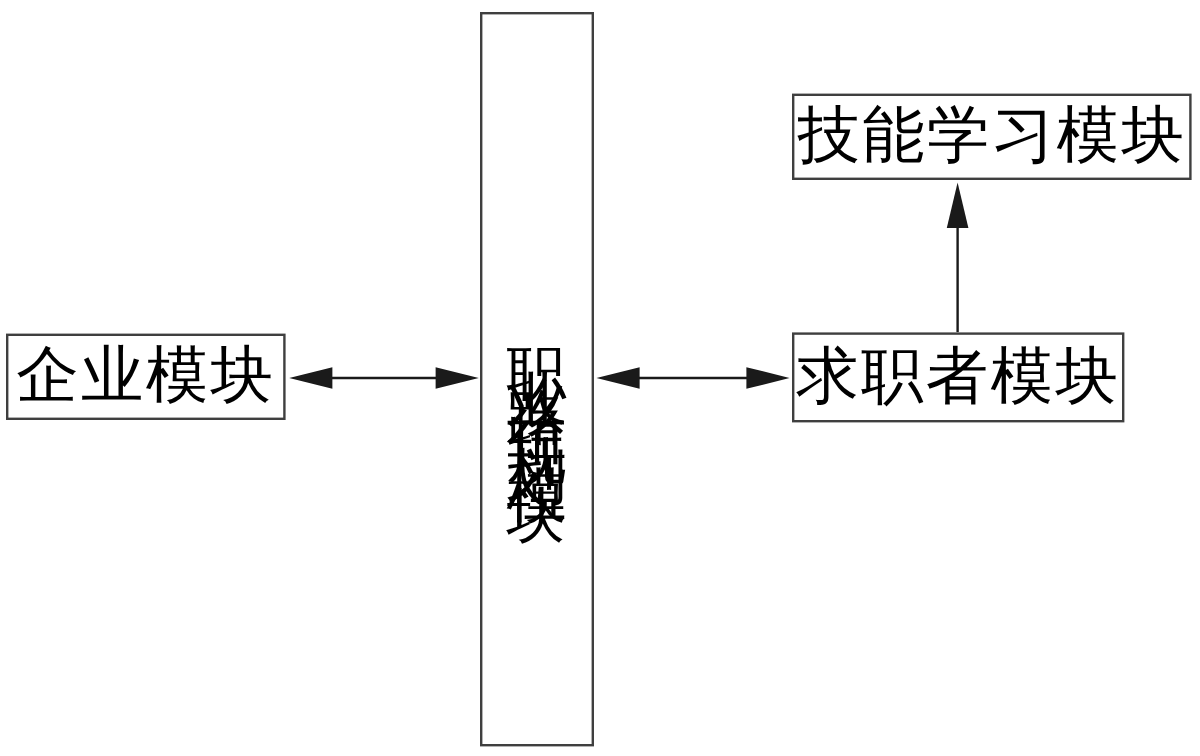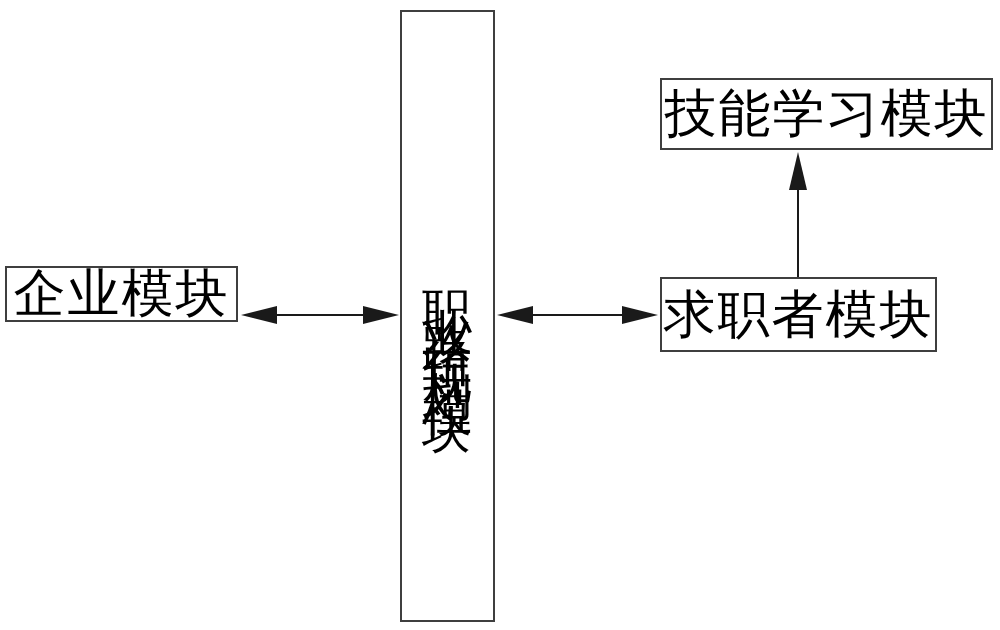--- a/index.html
+++ b/index.html
@@ -43,21 +43,21 @@
   .node-label-vertical {
     writing-mode: vertical-rl;
     text-orientation: upright;
     font-size: 50px;
     line-height: 1;
     letter-spacing: 16px;
     color: #000000;
   }
   
   .node-career-path   { left: 400px; top: 10px;  width: 95px;  height: 612px; }
-  .node-enterprise    { left: 5px;   top: 266px; width: 233px; height: 56px; justify-content: center;  }
+  .node-enterprise    { left: 5px;   top: 278px; width: 233px; height: 72px; justify-content: center;  }
   .node-job-seeker    { left: 660px; top: 277px; width: 277px; height: 75px;  }
   .node-skill-learning{ left: 660px; top: 78px;  width: 333px; height: 72px;  }
 </style>
 </head>
 <body>
 
 <div class="canvas">
 
   <svg class="connector-layer" viewBox="0 0 1000 630" xmlns="http://www.w3.org/2000/svg">
 

